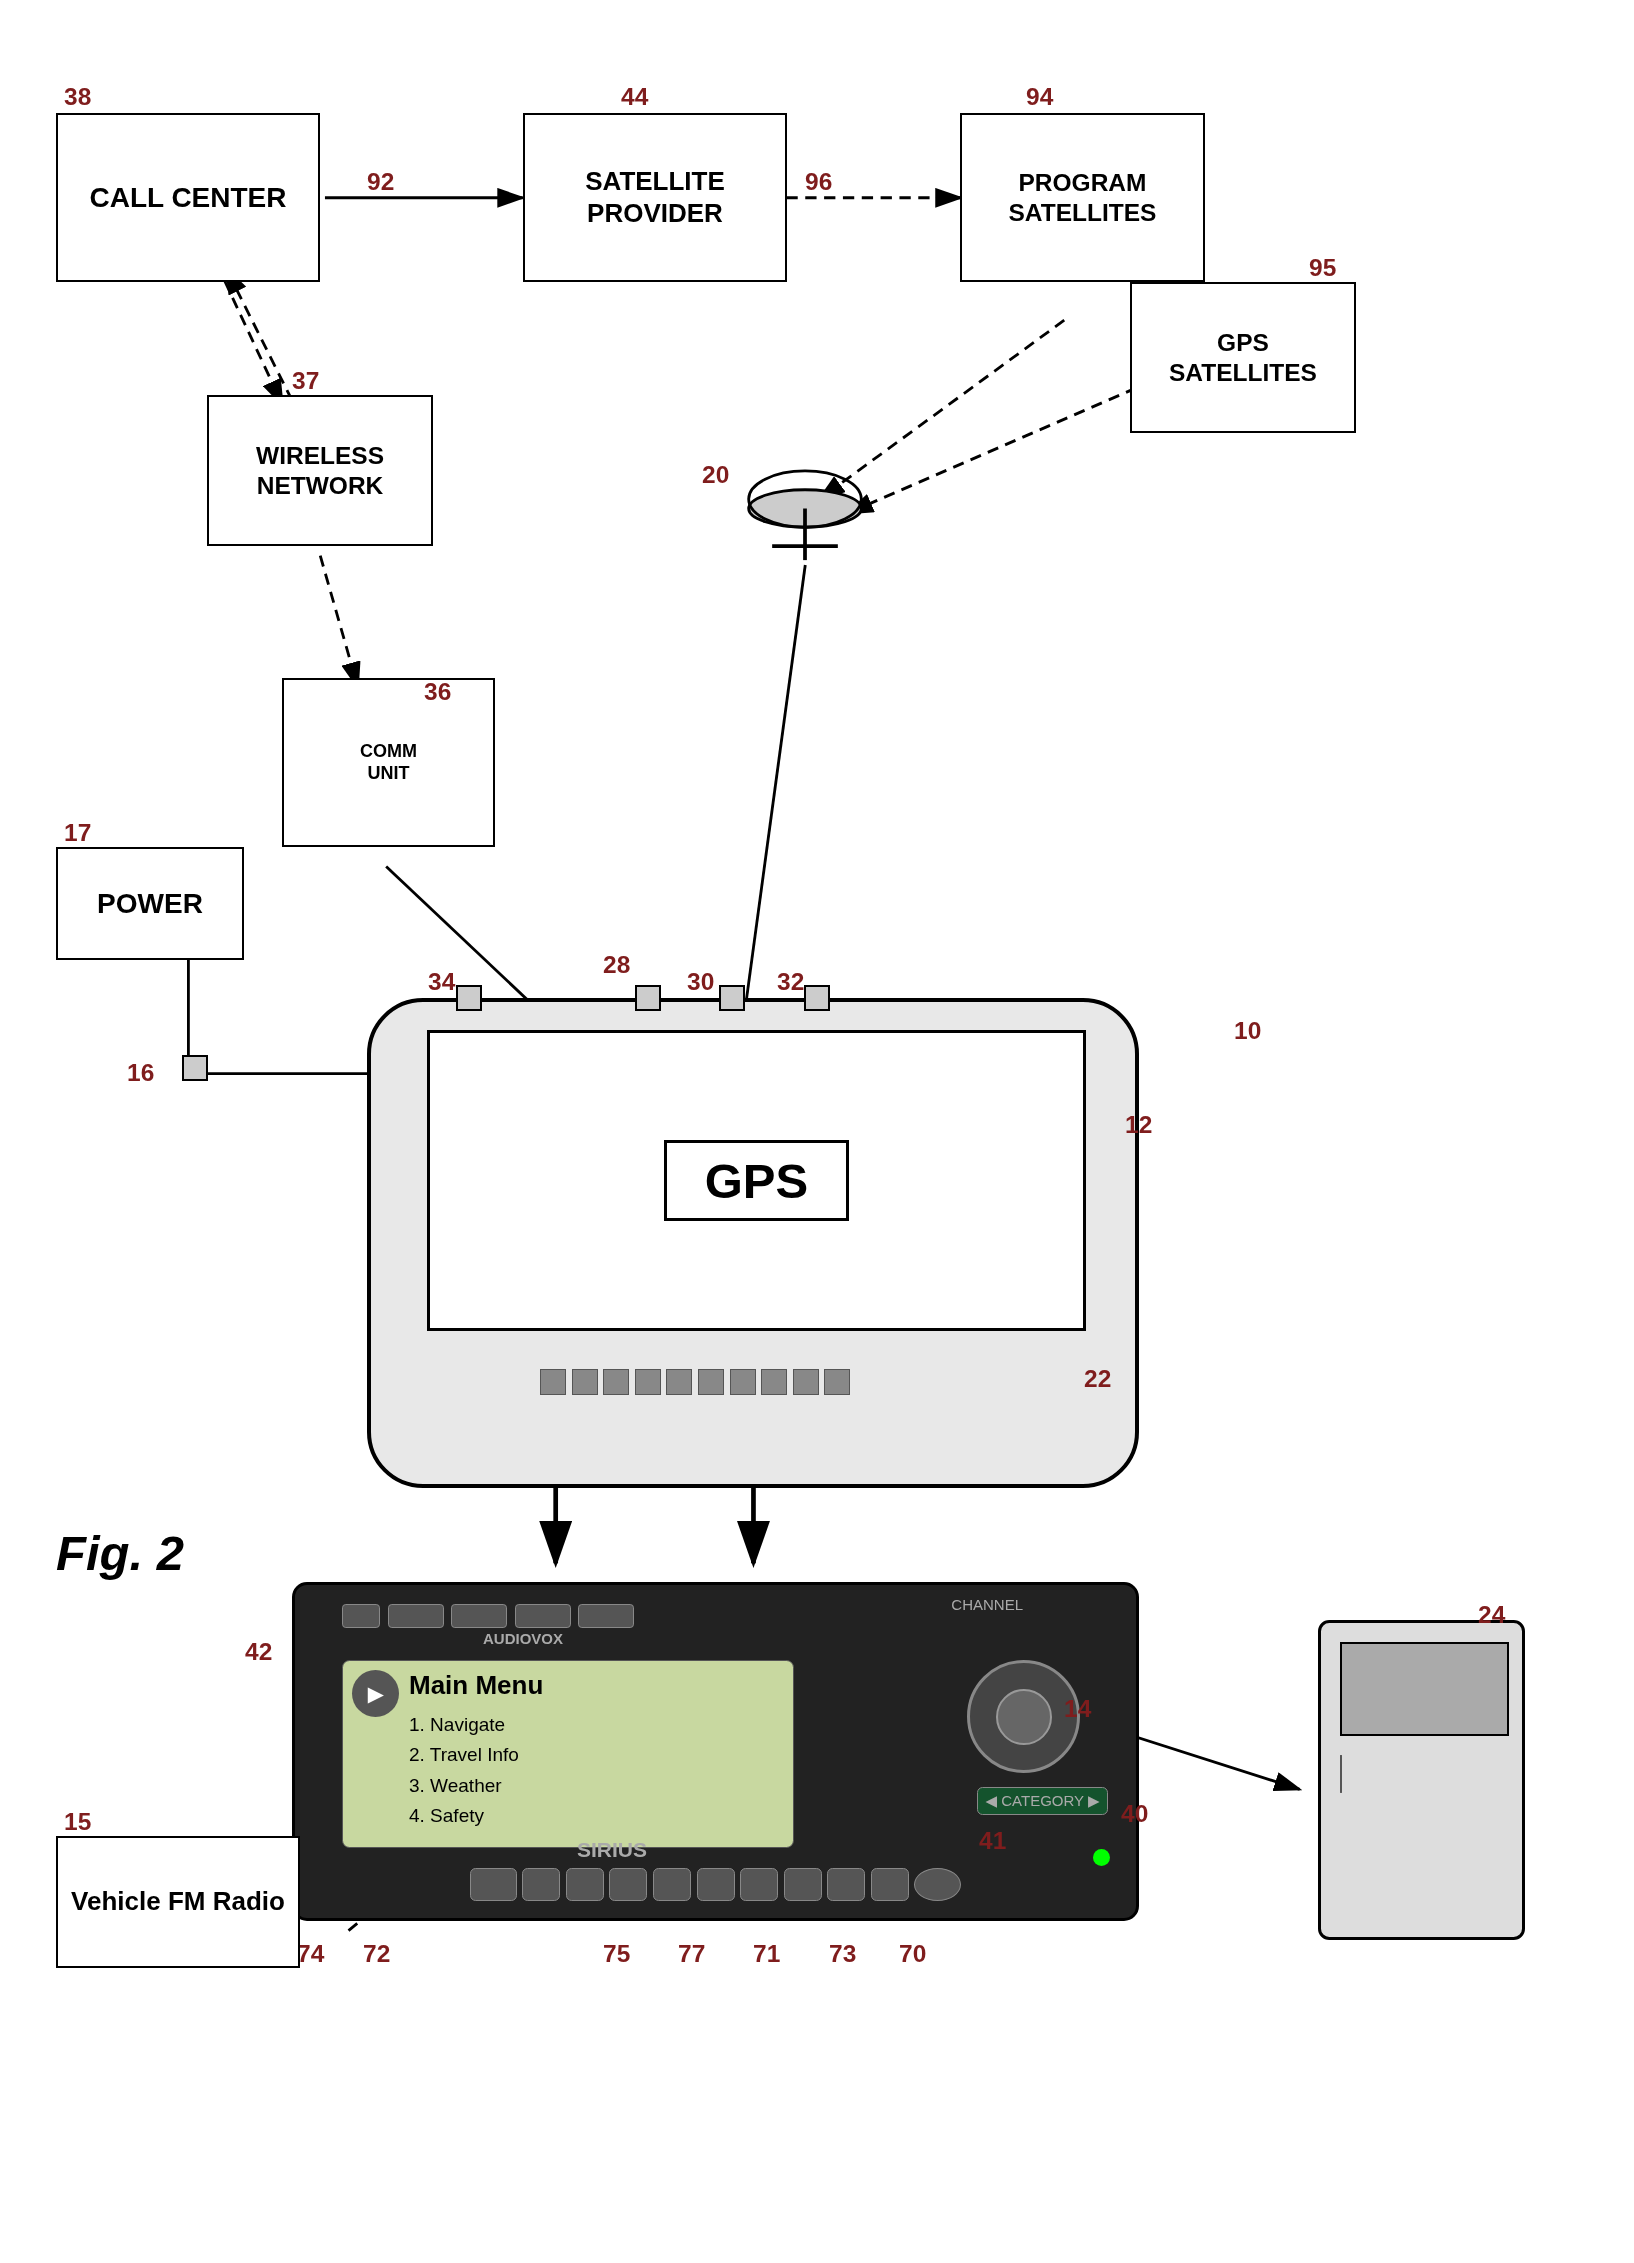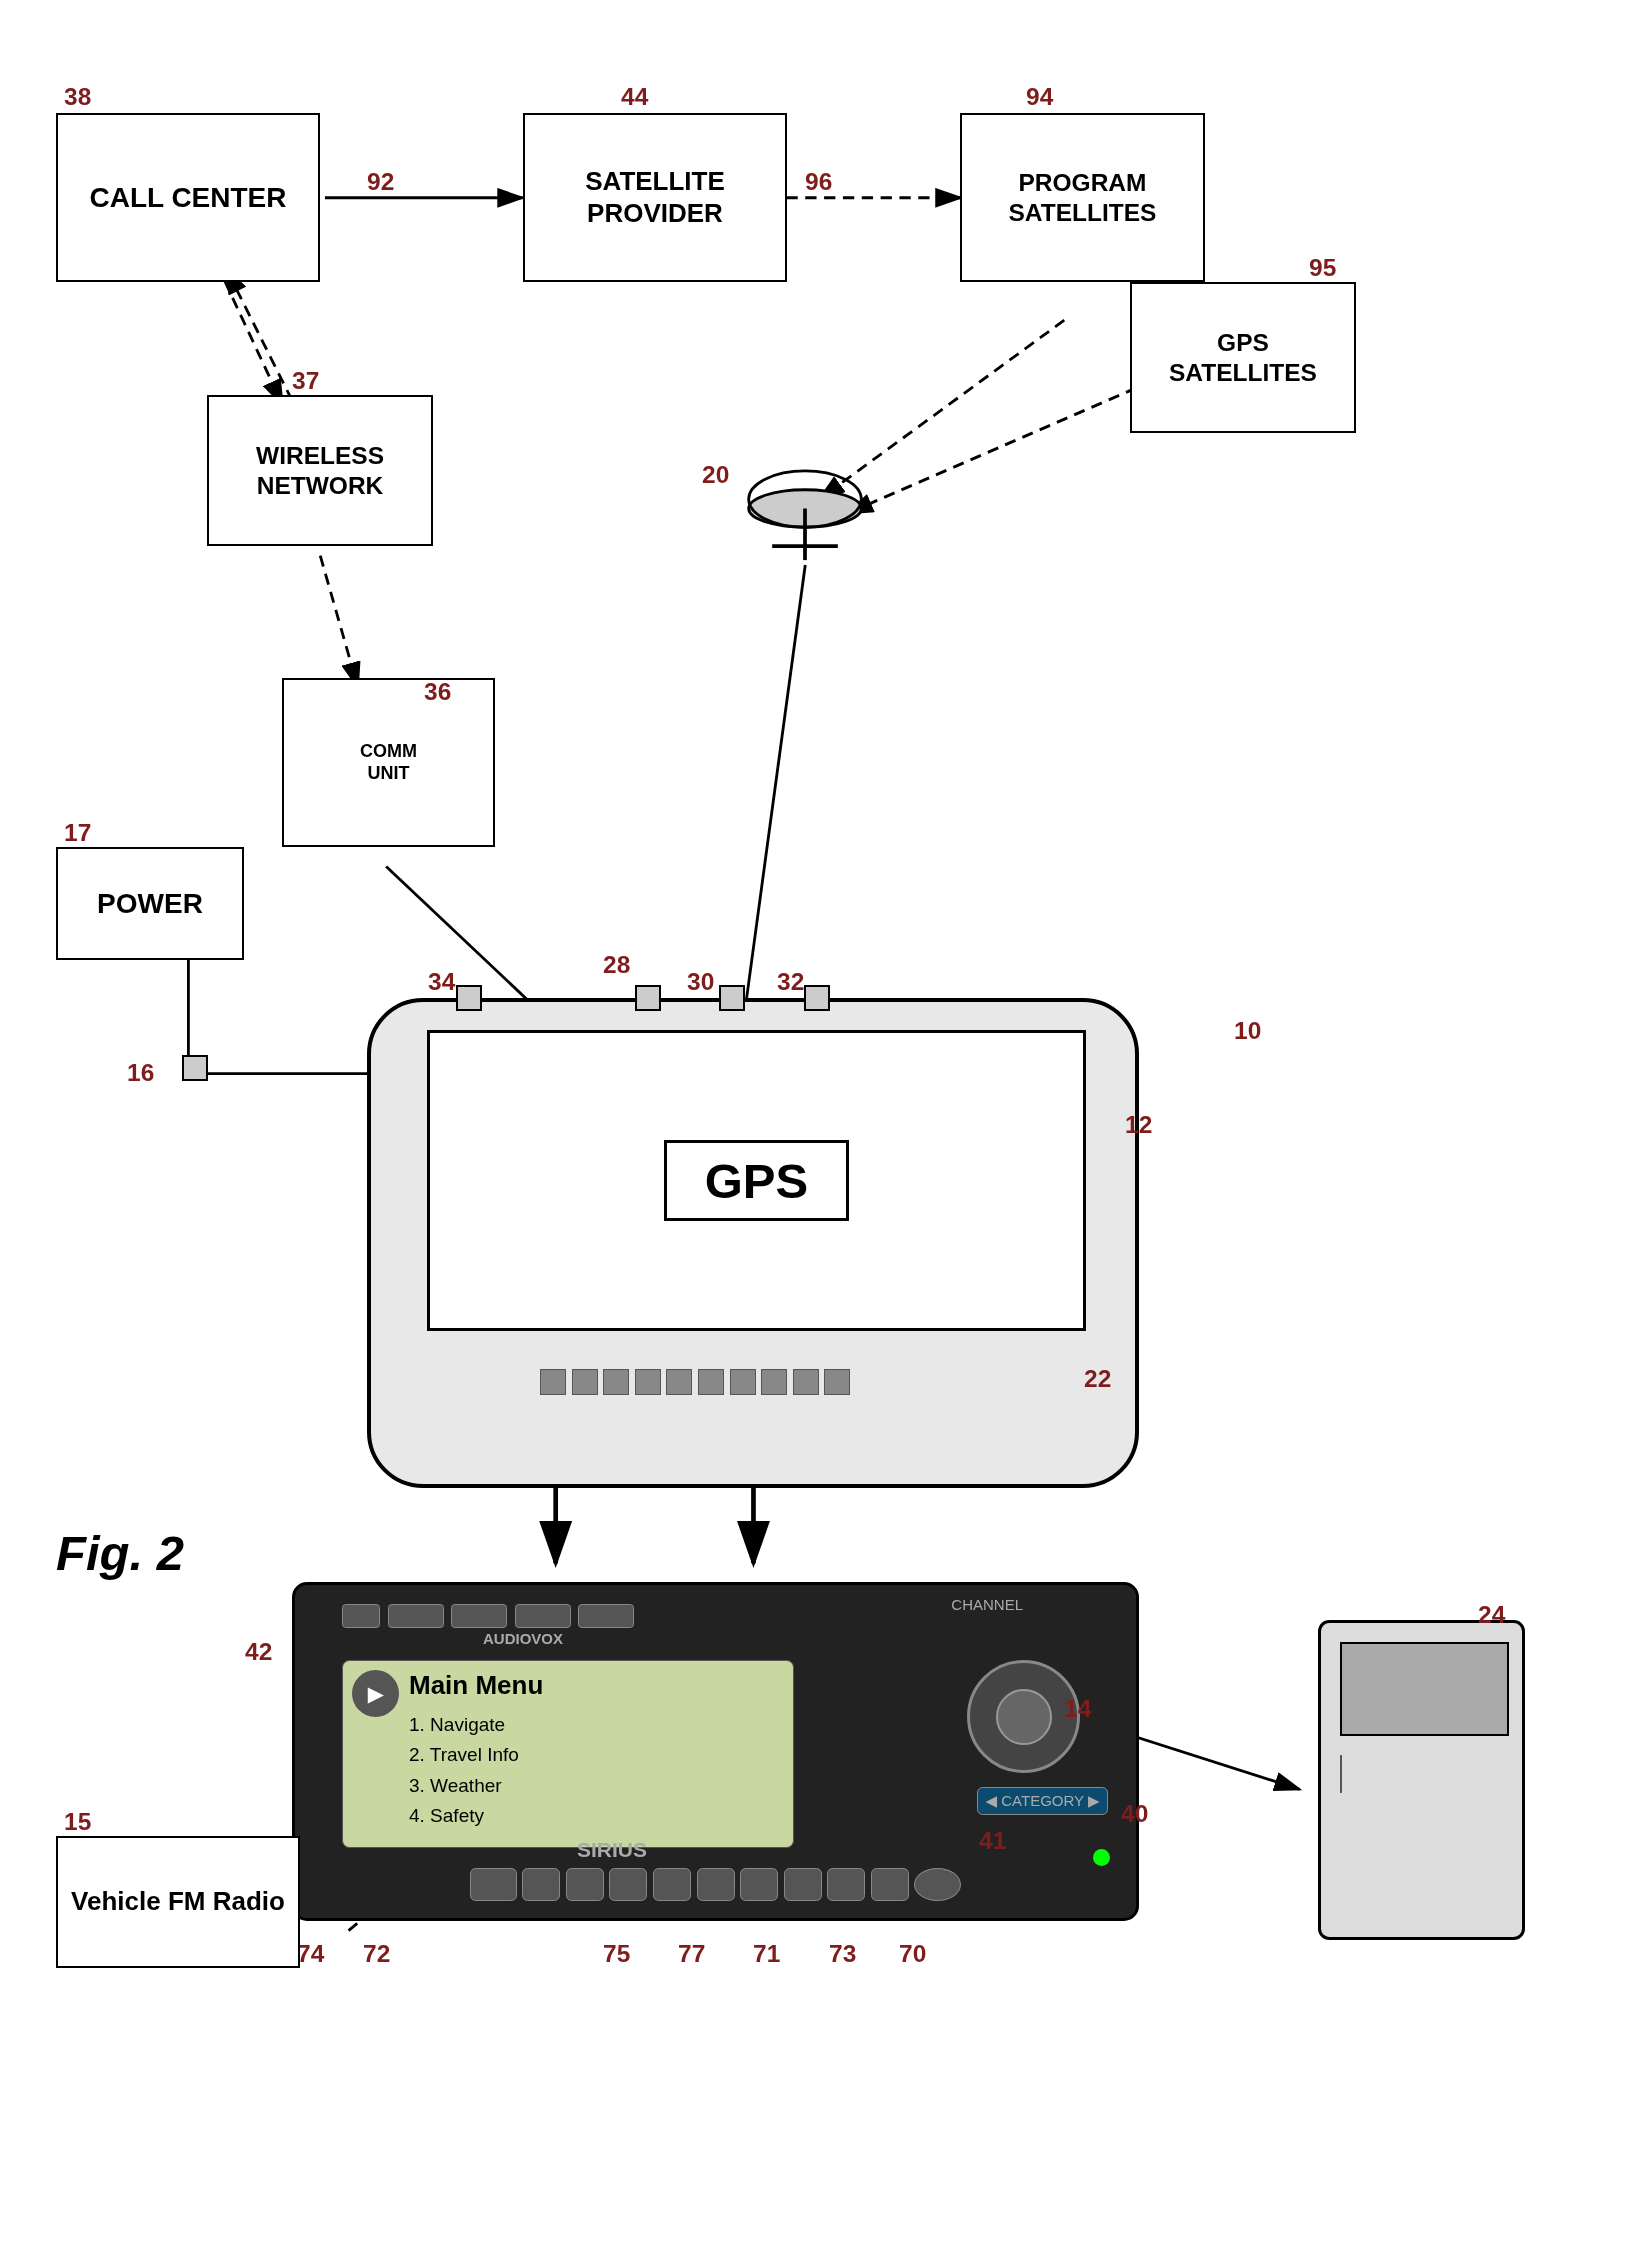--- a/index.html
+++ b/index.html
@@ -314,21 +314,21 @@
         <span>4. Safety</span>
       </div>
     </div>
 
     <div style="position:absolute;bottom:56px;left:282px;color:#aaa;font-size:21px;font-weight:bold;margin-top:36px;">SIRIUS</div>
 
     <div style="position:absolute;right:56px;top:75px;width:113px;height:113px;border-radius:50%;background:#444;border:3.8px solid #888;">
       <div style="position:absolute;top:50%;left:50%;transform:translate(-50%,-50%);width:56px;height:56px;border-radius:50%;background:#666;border:2.8px solid #999;"></div>
     </div>
 
-    <div style="position:absolute;right:28px;top:202px;background:#0c4a6e;border:1.9px solid #888;border-radius:5.6px;padding:3.8px 7.5px;color:#aaa;font-size:15px;">◀ CATEGORY ▶</div>
+    <div style="position:absolute;right:28px;top:202px;background:#14532d;border:1.9px solid #888;border-radius:5.6px;padding:3.8px 7.5px;color:#aaa;font-size:15px;">◀ CATEGORY ▶</div>
 
     <div style="position:absolute;bottom:17px;left:28px;right:28px;display:flex;gap:5.6px;justify-content:center;">
       <div style="width:47px;height:33px;background:#555;border-radius:5.6px;border:1.9px solid #888;"></div>
       <div style="width:38px;height:33px;background:#555;border-radius:5.6px;border:1.9px solid #888;"></div>
       <div style="width:38px;height:33px;background:#555;border-radius:5.6px;border:1.9px solid #888;"></div>
       <div style="width:38px;height:33px;background:#555;border-radius:5.6px;border:1.9px solid #888;"></div>
       <div style="width:38px;height:33px;background:#555;border-radius:5.6px;border:1.9px solid #888;"></div>
       <div style="width:38px;height:33px;background:#555;border-radius:5.6px;border:1.9px solid #888;"></div>
       <div style="width:38px;height:33px;background:#555;border-radius:5.6px;border:1.9px solid #888;"></div>
       <div style="width:38px;height:33px;background:#555;border-radius:5.6px;border:1.9px solid #888;"></div>

